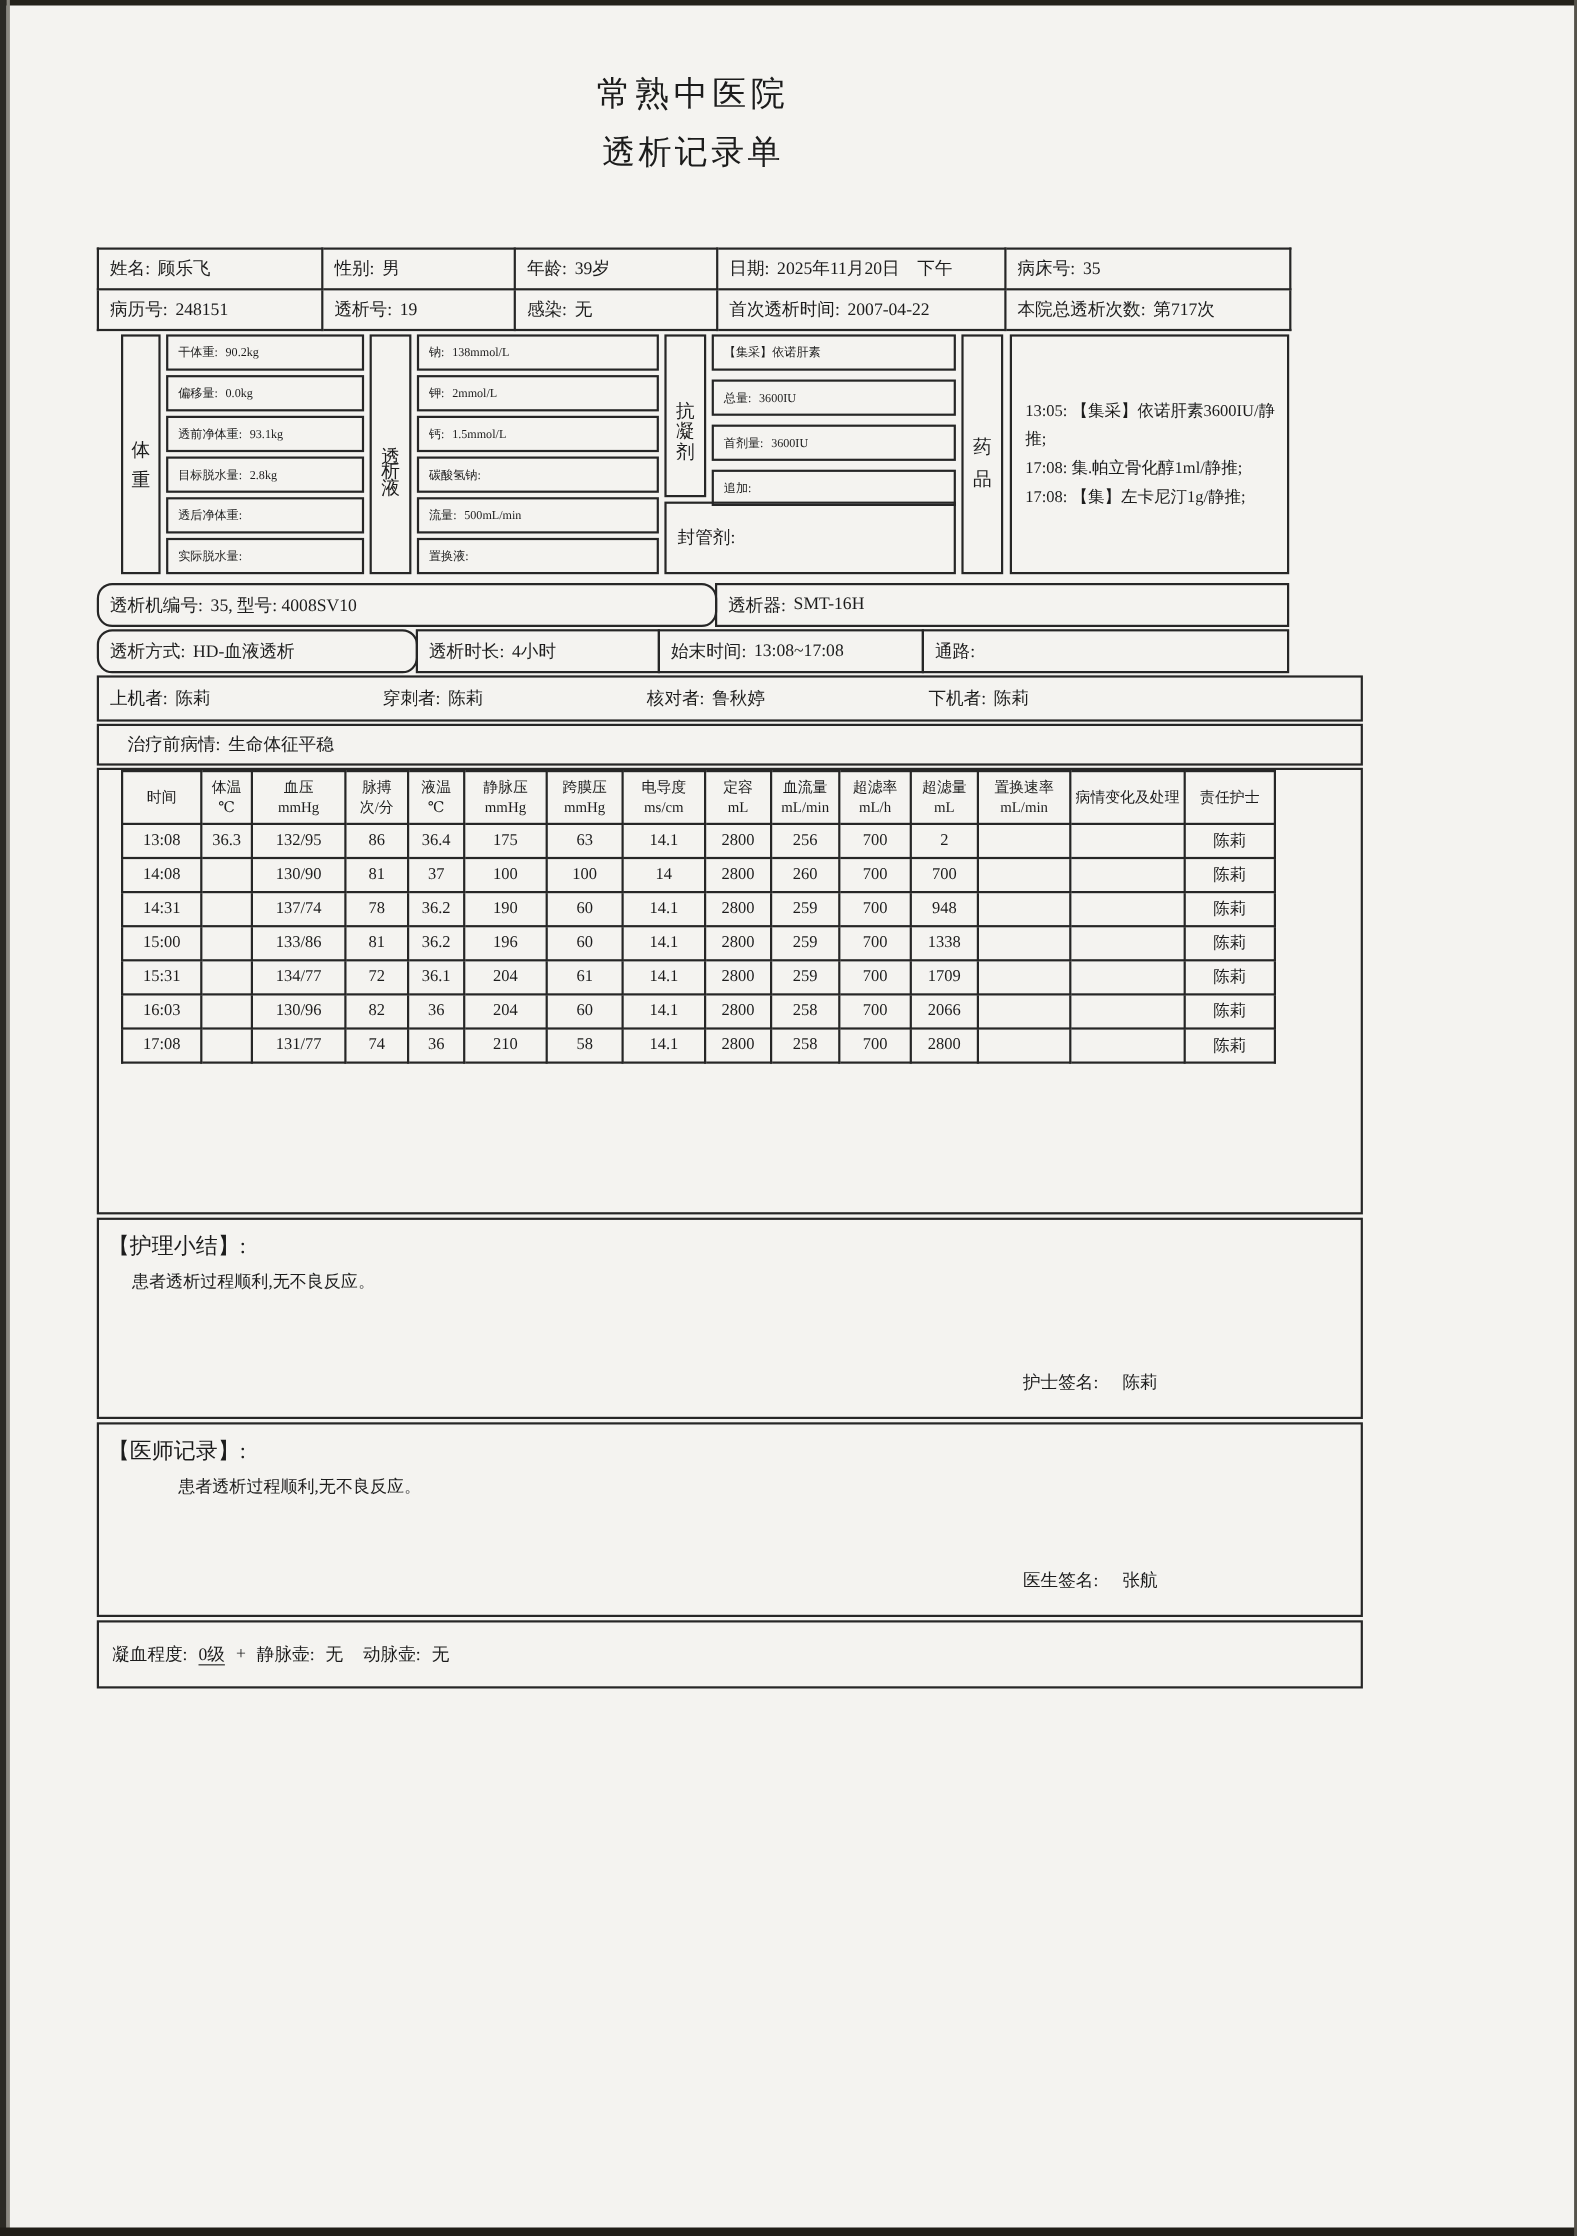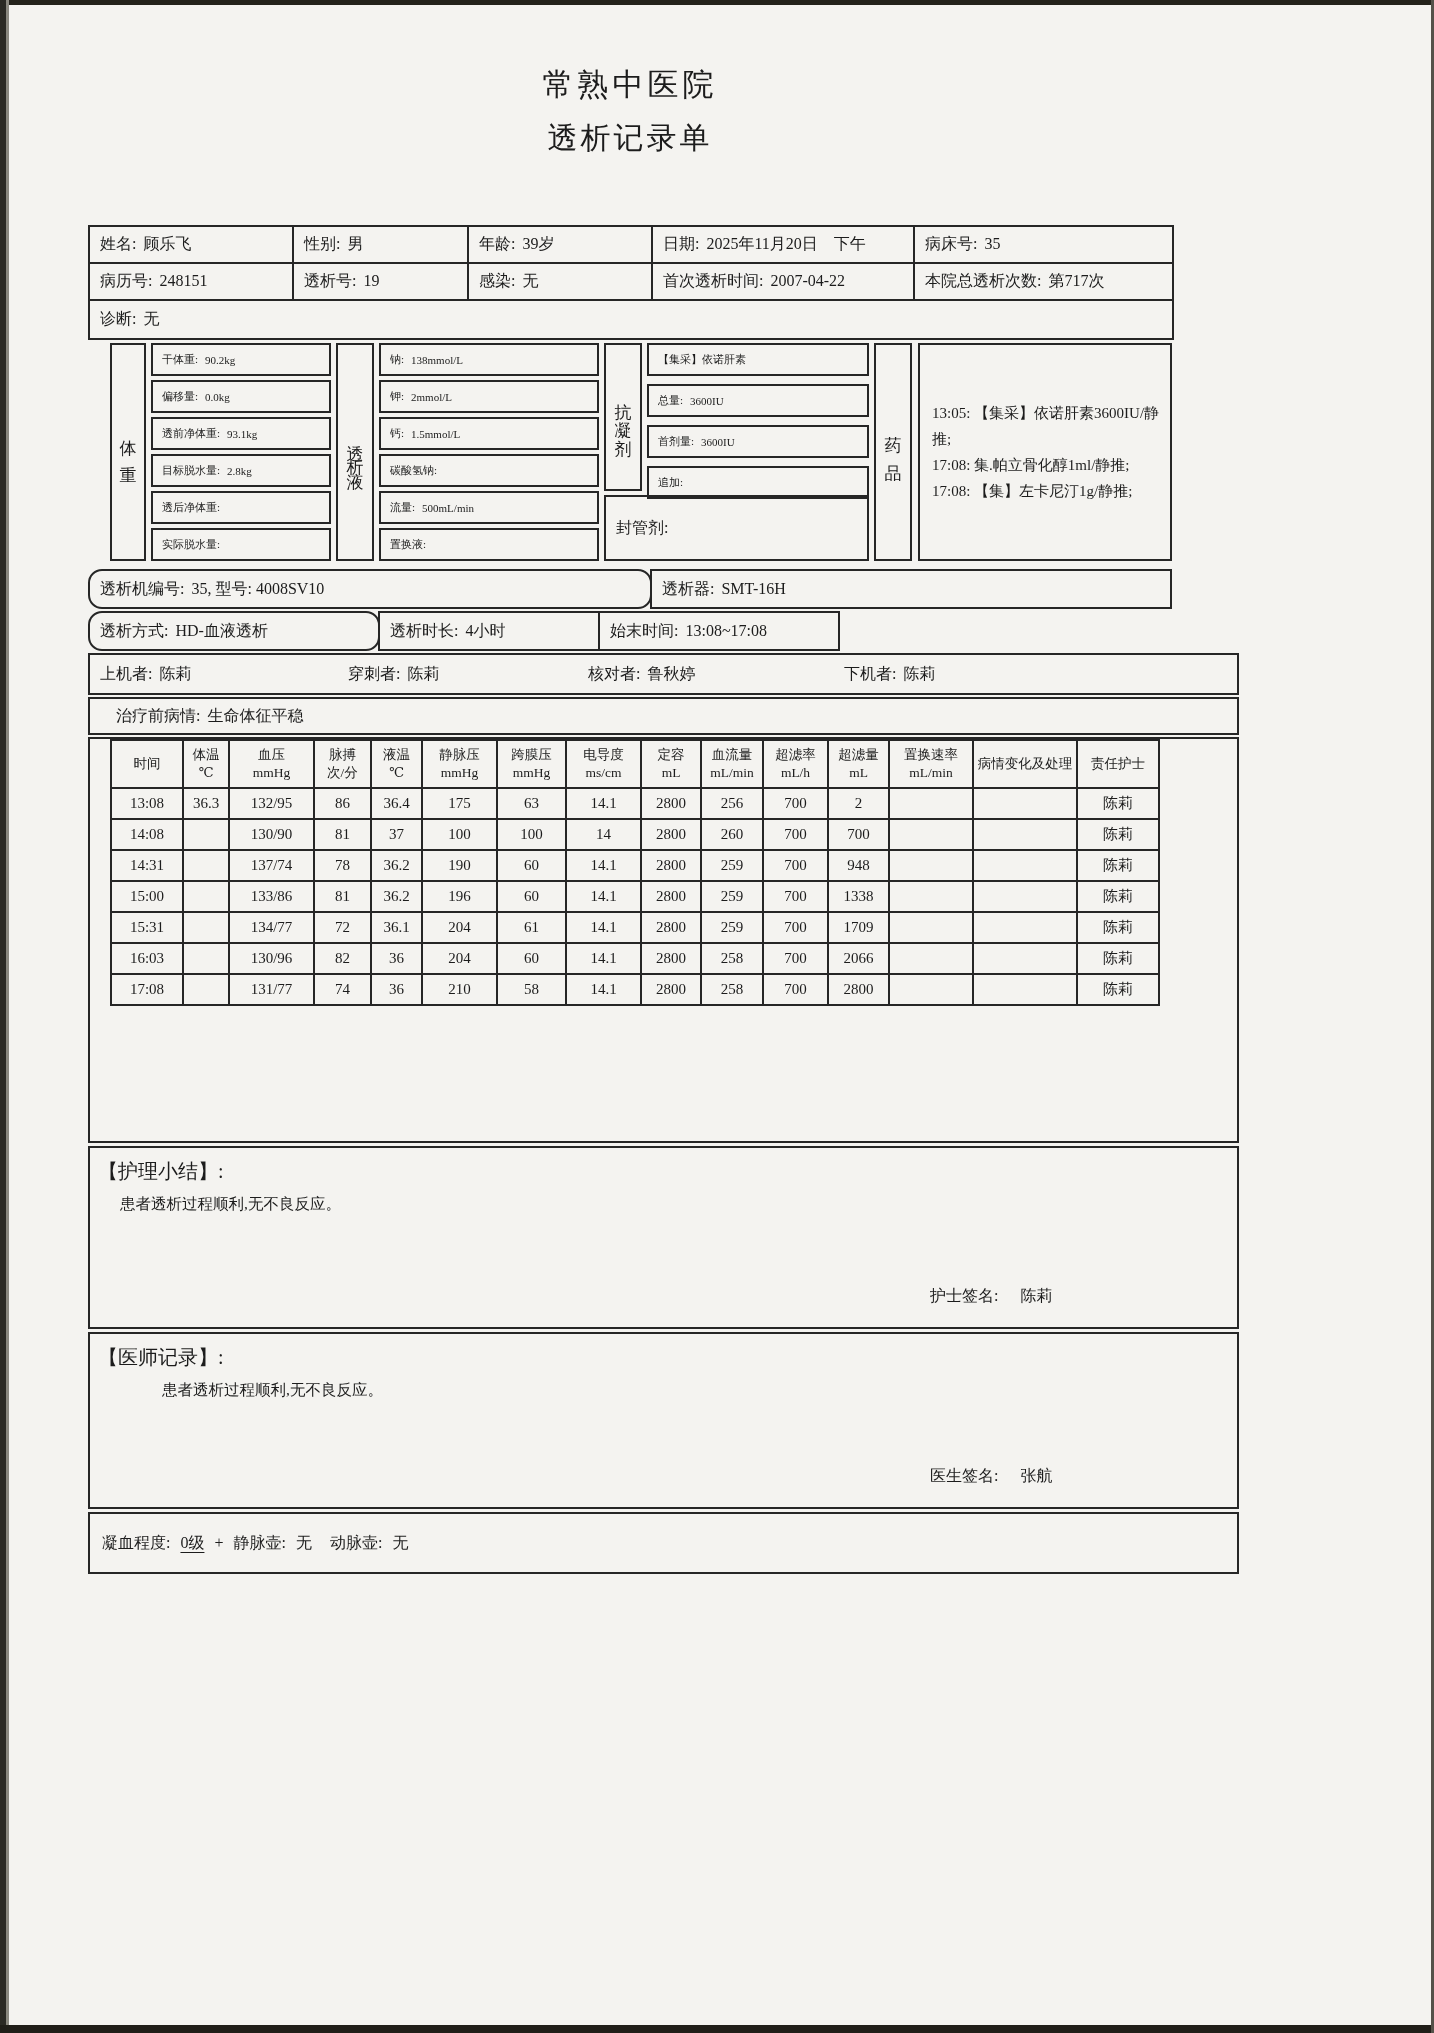--- a/index.html
+++ b/index.html
@@ -144,23 +144,20 @@
         <td class="lv"><span>日期:</span><span class="v">2025年11月20日　下午</span></td>
         <td class="lv"><span>病床号:</span><span class="v">35</span></td>
       </tr>
       <tr>
         <td class="lv"><span>病历号:</span><span class="v">248151</span></td>
         <td class="lv"><span>透析号:</span><span class="v">19</span></td>
         <td class="lv"><span>感染:</span><span class="v">无</span></td>
         <td class="lv"><span>首次透析时间:</span><span class="v">2007-04-22</span></td>
         <td class="lv"><span>本院总透析次数:</span><span class="v">第717次</span></td>
       </tr>
-      <tr>
-        <td colspan="5" class="lv" style="height:37px;"><span>诊断:</span><span class="v">无</span></td>
-      </tr>
     </tbody>
       </table>
 
     <div class="mid">
       <div class="box vlabel" style="letter-spacing:26px;">体重</div>
       <div class="gap5"></div>
       <div class="cellcol" style="width:180px;">
         <div class="box mcell lv">
             <span>干体重:</span>
             <span class="v">90.2kg</span>
@@ -267,20 +264,24 @@
           <span class="v">HD-血液透析</span>
         </div>
       <div class="rcell lv" style="width:222px;">
           <span>透析时长:</span>
           <span class="v">4小时</span>
         </div>
       <div class="rcell lv" style="width:242px;">
           <span>始末时间:</span>
           <span class="v">13:08~17:08</span>
         </div>
+      <div class="rcell lv" style="width:334px;">
+          <span>通路:</span>
+          <span class="v"></span>
+        </div>
     </div>
 
     <div class="staff-row">
       <span class="pair lv" style="left:10px;"><span>上机者:</span><span class="v">陈莉</span></span>
       <span class="pair lv" style="left:258px;"><span>穿刺者:</span><span class="v">陈莉</span></span>
       <span class="pair lv" style="left:498px;"><span>核对者:</span><span class="v">鲁秋婷</span></span>
       <span class="pair lv" style="left:754px;"><span>下机者:</span><span class="v">陈莉</span></span>
     </div>
 
     <div class="precond-row lv">

